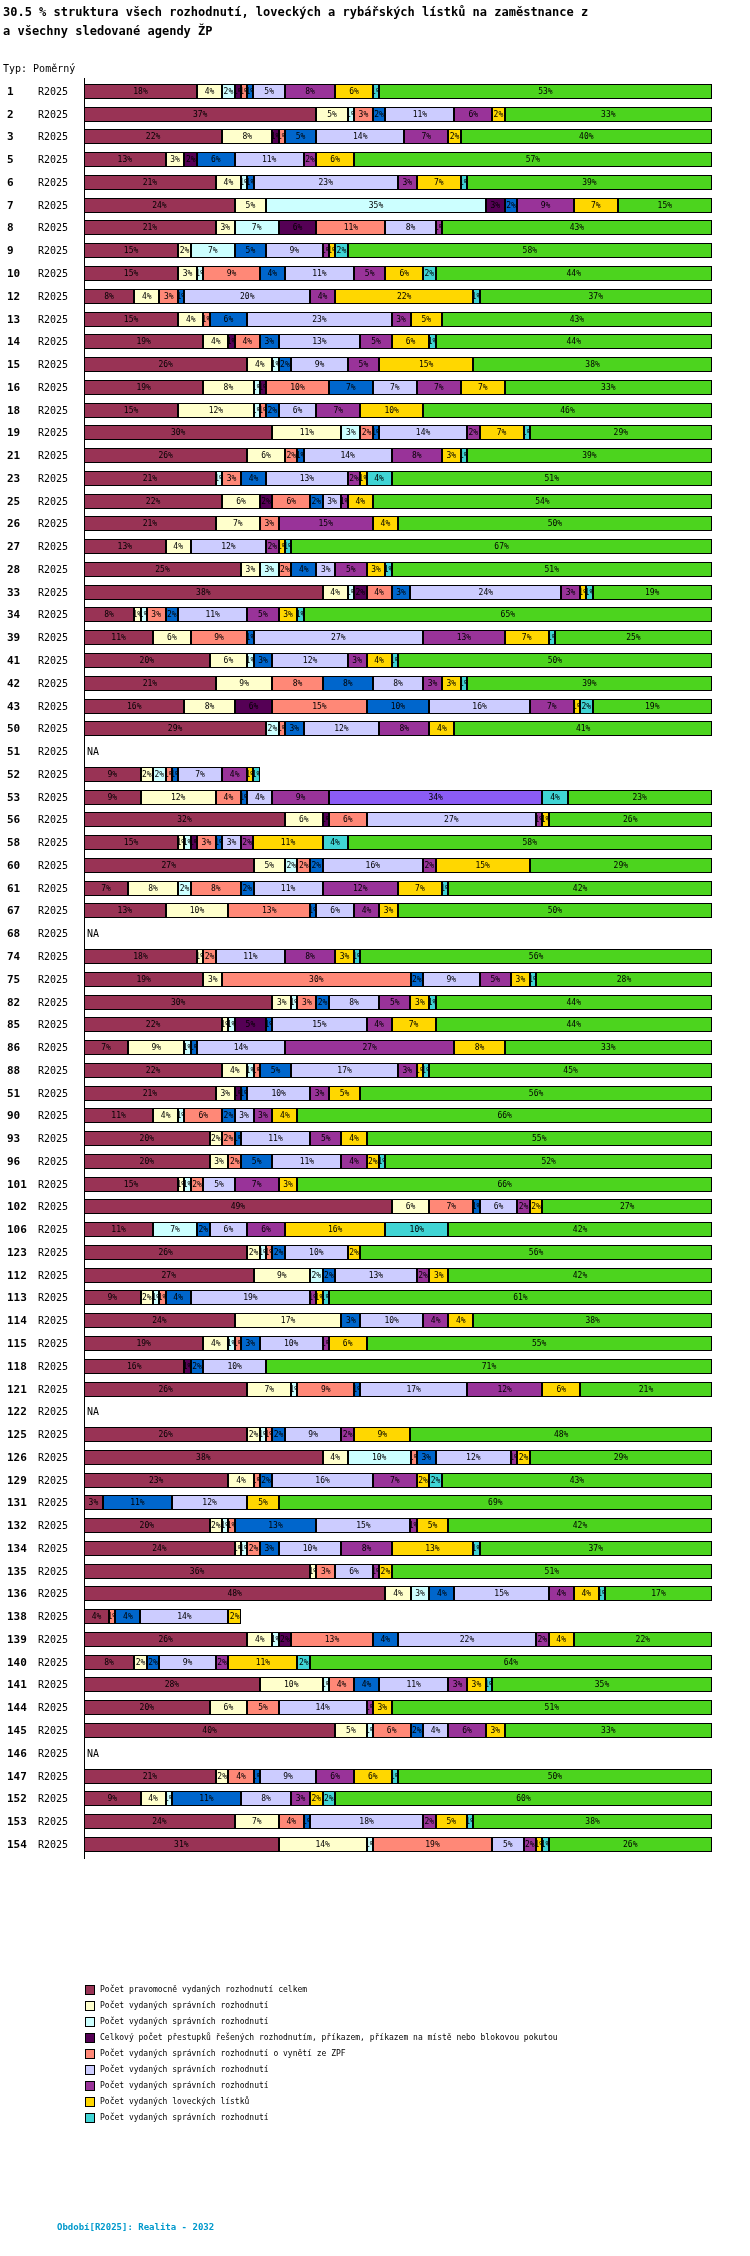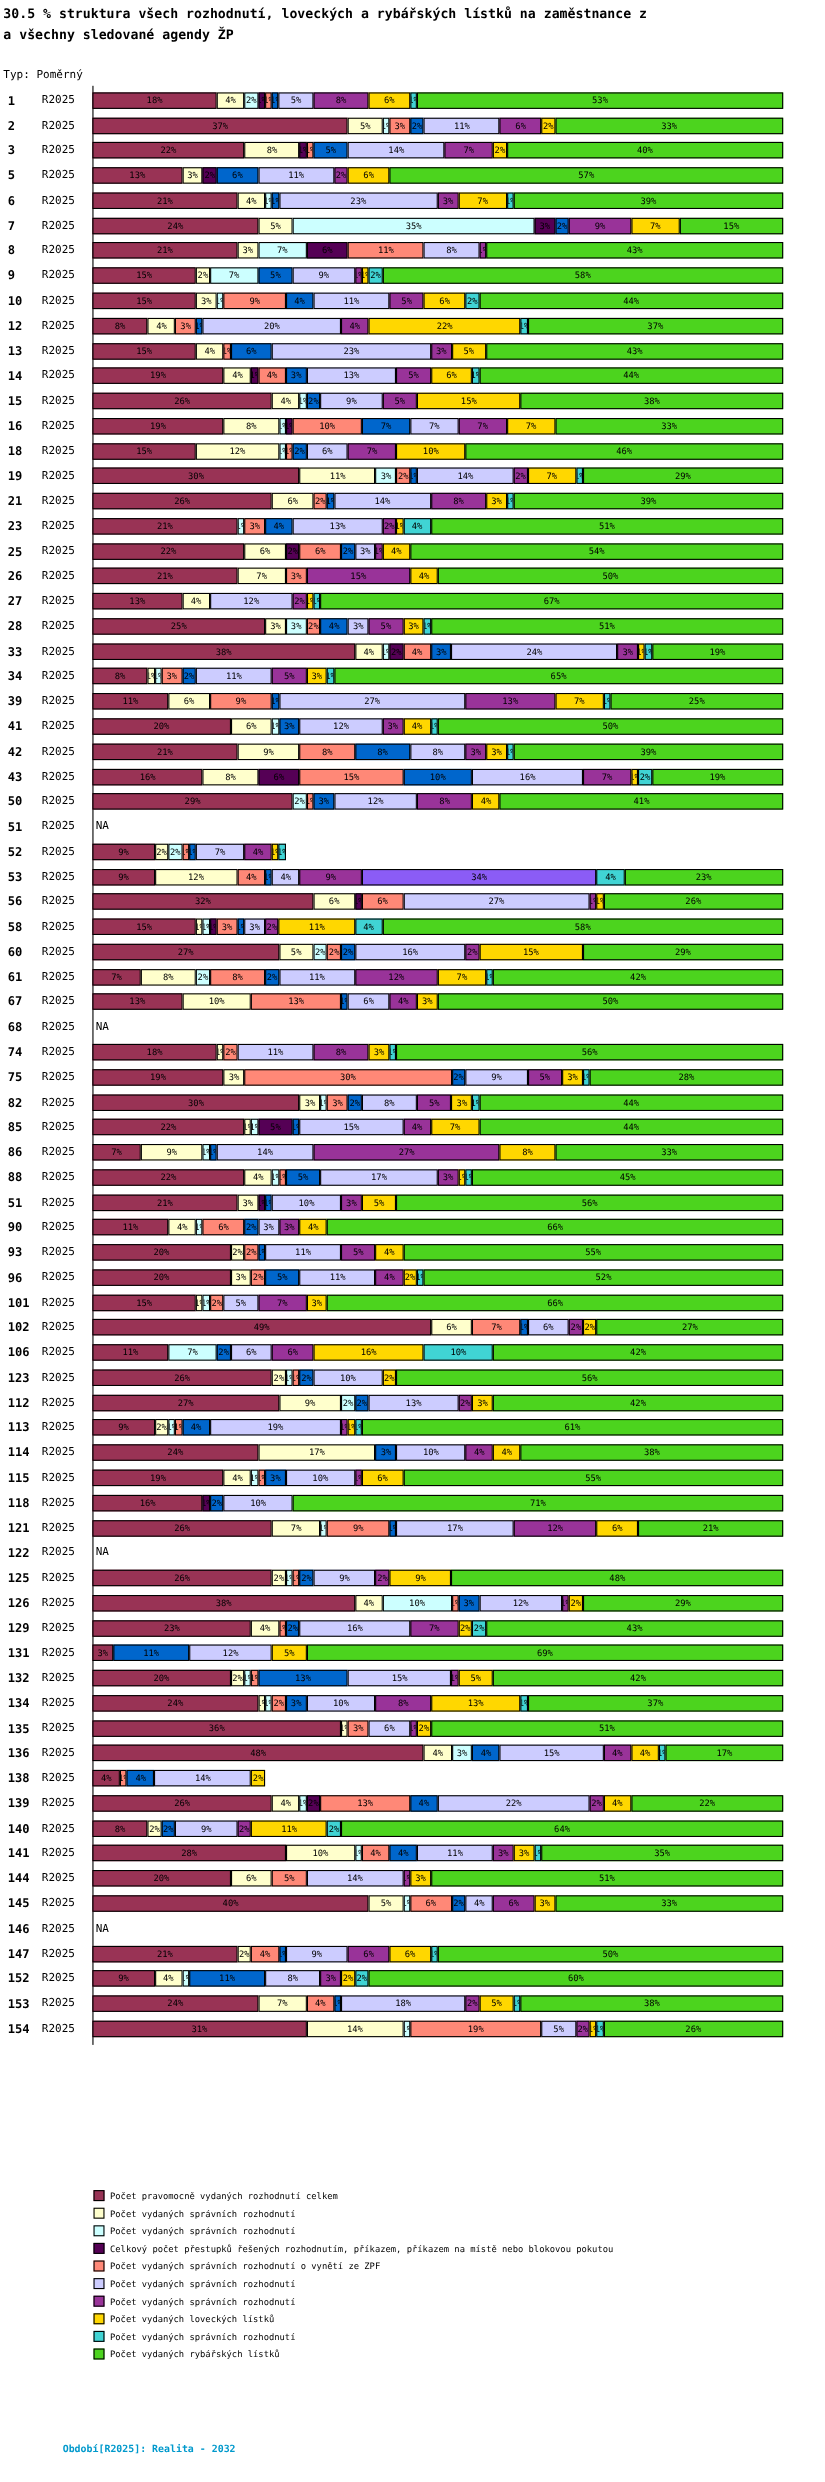--- a/index.html
+++ b/index.html
@@ -15,21 +15,21 @@
   .rid{width:38px;padding-left:7px;box-sizing:border-box;font-weight:bold;font-size:11px;}
   .rper{width:46px;font-size:10px;}
   .track{width:628px;height:15px;display:flex;position:relative;}
   .seg{
     box-sizing:border-box;border:1px solid #000;height:100%;min-width:0;flex:0 0 auto;
     display:flex;align-items:center;justify-content:center;overflow:hidden;
     font-size:8px;white-space:nowrap;color:#000;
   }
   .na{font-size:10px;padding-left:3px;}
   .legend{position:absolute;left:85px;top:1985px;}
-  .litem{display:flex;align-items:flex-end;height:16px;}
+  .litem{display:flex;align-items:flex-start;height:16px;}
   .lsw{width:8px;height:8px;border:1px solid #000;margin-right:5px;flex:0 0 auto;}
   .llab{font-size:8px;white-space:nowrap;}
   .footer{position:absolute;left:57px;top:2222px;font-size:9px;font-weight:bold;}
 </style>
 </head>
 <body>
 
 <div class="page">
   <div class="title">
     <div>30.5 % struktura všech rozhodnutí, loveckých a rybářských lístků na zaměstnance z</div>
@@ -1182,20 +1182,16 @@
         <span class="llab">Počet vydaných správních rozhodnutí</span>
       </div>
       <div class="litem">
         <span class="lsw" style="background: rgb(255, 215, 0);"></span>
         <span class="llab">Počet vydaných loveckých lístků</span>
       </div>
       <div class="litem">
         <span class="lsw" style="background: rgb(64, 212, 212);"></span>
         <span class="llab">Počet vydaných správních rozhodnutí</span>
       </div>
-      <div class="litem">
-        <span class="lsw" style="background: rgb(76, 212, 30);"></span>
-        <span class="llab">Počet vydaných rybářských lístků</span>
-      </div>
     </div>
 
   <div class="footer" style="color: rgb(0, 153, 204);">Období[R2025]: Realita - 2032</div>
 </div>
 
 </body></html>

